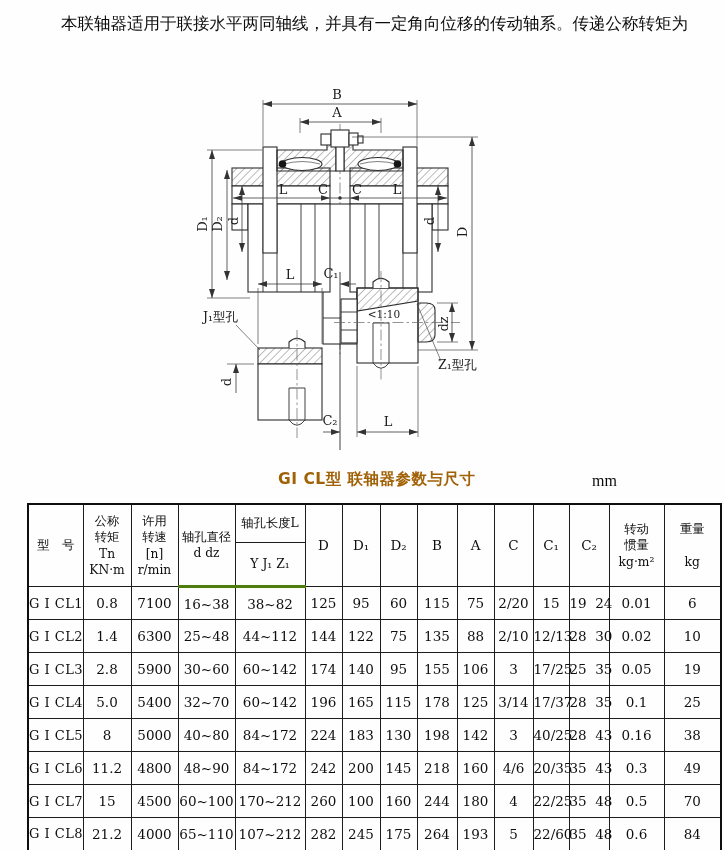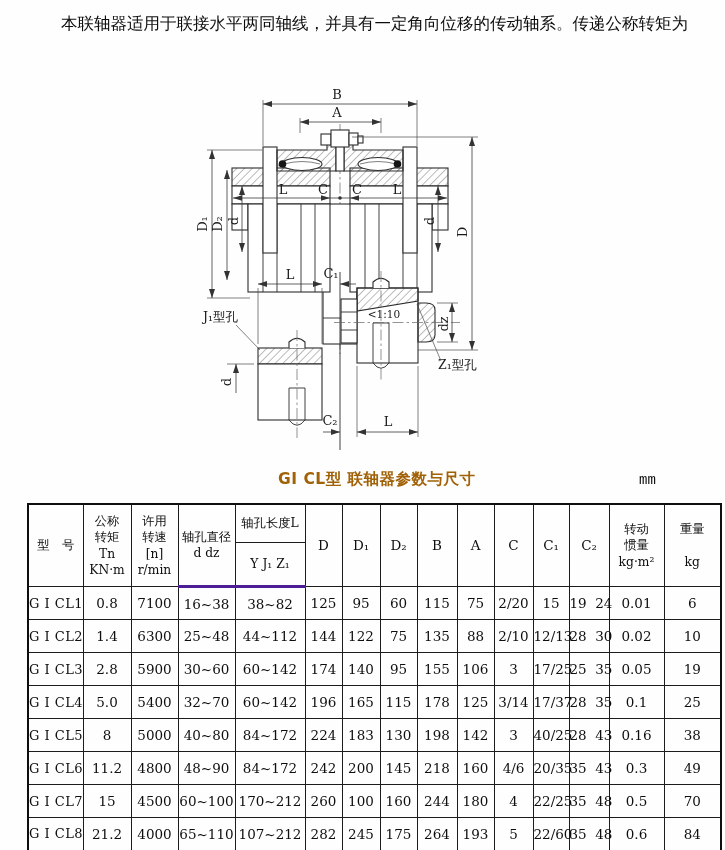--- a/index.html
+++ b/index.html
@@ -20,33 +20,33 @@
   .dimln { stroke:#3a3a3a; stroke-width:0.8; fill:none; }
   .cl  { stroke:#666; stroke-width:0.7; stroke-dasharray:11 3 2.5 3; fill:none; }
   .arr { fill:#333; }
   text.dim { font-family:"DejaVu Serif","Liberation Serif",serif; font-size:13px; fill:#1a1a1a; text-anchor:middle; }
   text.sm  { font-family:"DejaVu Serif","Liberation Serif",serif; font-size:10.5px; fill:#1a1a1a; text-anchor:middle; }
   text.cjk { font-family:"DejaVu Serif","Liberation Serif",serif; font-size:12.5px; fill:#1a1a1a; text-anchor:start; }
 
   
   .tbl-title-row { position:absolute; top:469px; left:0; width:725px; height:26px; }
   .tbl-title { position:absolute; left:278px; top:0; font-family:"DejaVu Sans","Liberation Sans",sans-serif; font-weight:600; font-size:15.5px; letter-spacing:0.5px; color:#a16207; }
-  .tbl-unit  { position:absolute; left:639px; top:3px; font-family:Liberation Mono, monospace; font-size:14px; color:#0b0b0b; }
+  .tbl-unit  { position:absolute; left:592px; top:3px; font-family:Liberation Serif, serif; font-size:16px; color:#0b0b0b; }
 
   
   table.params { position:absolute; top:503px; left:27px; width:674px; border-collapse:collapse; table-layout:fixed; border:2px solid #0e0e0e; }
   .params th, .params td { border:1px solid #1c1c1c; text-align:center; vertical-align:middle; padding:0; font-weight:normal; color:#0e0e0e; }
   .params thead th { font-size:12.3px; line-height:1.32; white-space:pre-line; }
   .params thead th.lh { font-size:13.5px; }
   .params tbody tr { height:33px; }
   .params td { font-size:13.5px; white-space:pre; }
   .params td.model { font-size:13px; letter-spacing:0.5px; }
   tr.h1 th { height:37px; }
   tr.h2 th { height:42px; }
-  th.thickb { border-bottom:3px solid #4c1d95; }
+  th.thickb { border-bottom:3px solid #4d7c0f; }
 </style>
 </head>
 <body>
 
 <div class="page">
 
   <div class="intro">
     <div class="l1">本联轴器适用于联接水平两同轴线，并具有一定角向位移的传动轴系。传递公称转矩为</div>
   </div>
 

